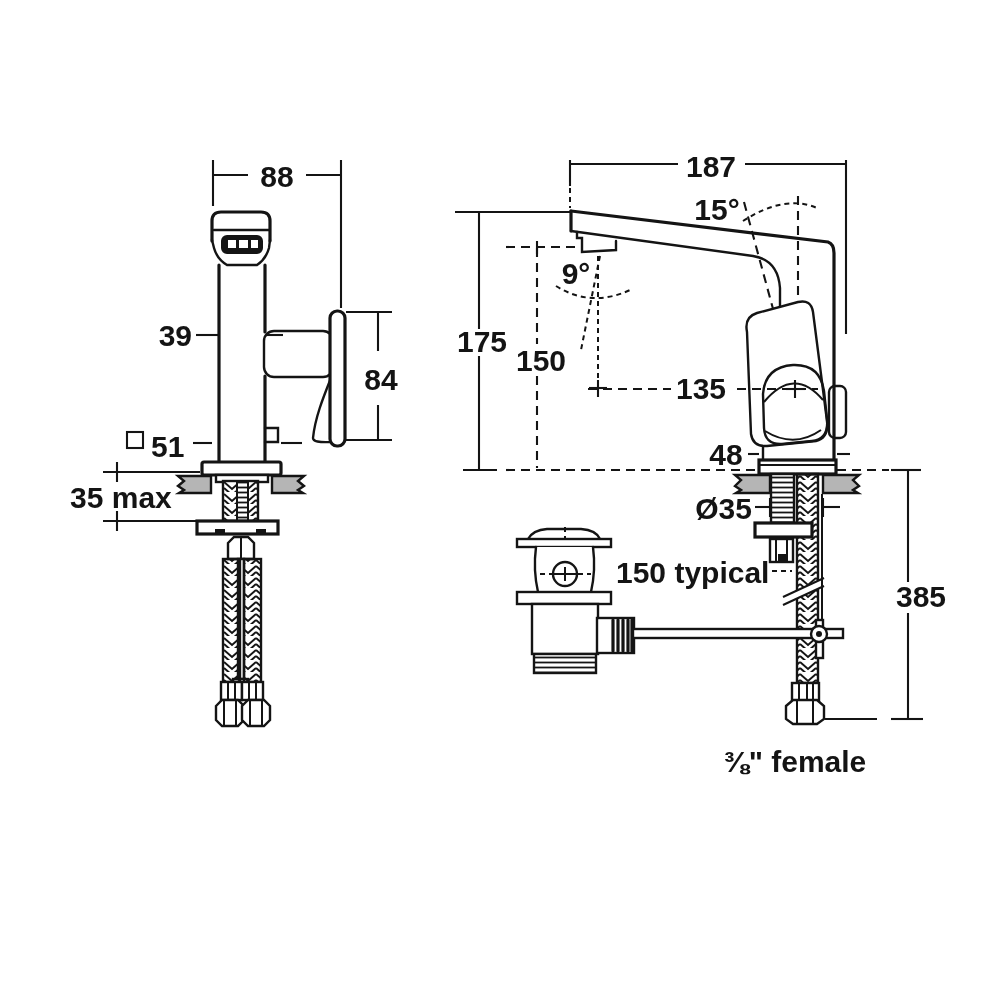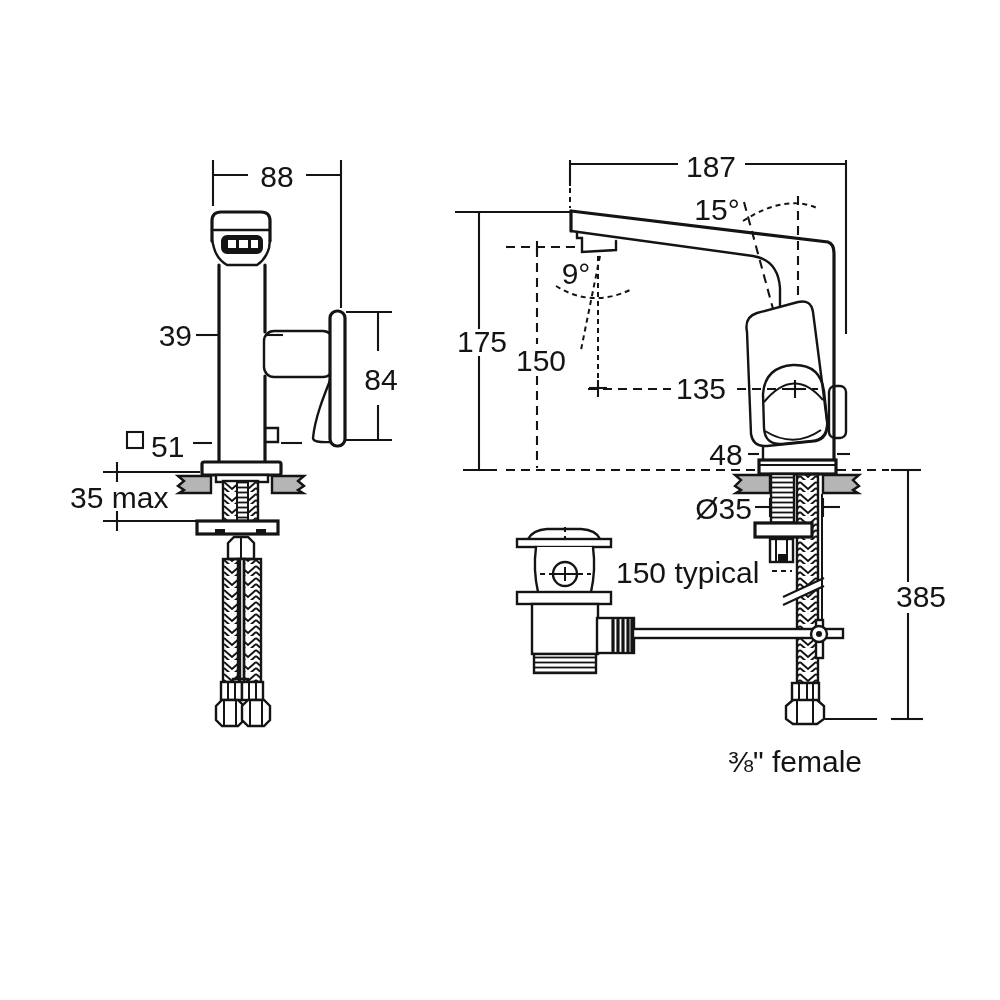--- a/index.html
+++ b/index.html
@@ -1,17 +1,17 @@
 <!DOCTYPE html>
 <html><head>
 <meta charset="utf-8">
 <style>
   html,body{margin:0;padding:0;background:#fff;}
   #stage{position:relative;width:1000px;height:1000px;background:#fff;overflow:hidden;
-         font-family:"Liberation Sans","DejaVu Sans",sans-serif;}
+         font-family:"Liberation Sans","DejaVu Sans",sans-serif;font-weight:bold;}
   svg{position:absolute;left:0;top:0;}
   .ln{stroke:#141414;stroke-width:2.4;fill:none;stroke-linecap:round;}
   .ln2{stroke:#141414;stroke-width:2;fill:none;}
   .ln3{stroke:#141414;stroke-width:3.2;fill:none;stroke-linecap:round;}
   .fw{fill:#ffffff;stroke:#141414;stroke-width:2.4;}
   .fw3{fill:#ffffff;stroke:#141414;stroke-width:3.2;}
   .dim{stroke:#141414;stroke-width:2.1;fill:none;}
   .dash{stroke:#141414;stroke-width:2.1;fill:none;stroke-dasharray:9 6;}
   .dash2{stroke:#141414;stroke-width:2;fill:none;stroke-dasharray:5 4;}
   .gray{fill:#b5b5b5;stroke:#141414;stroke-width:2.4;}

